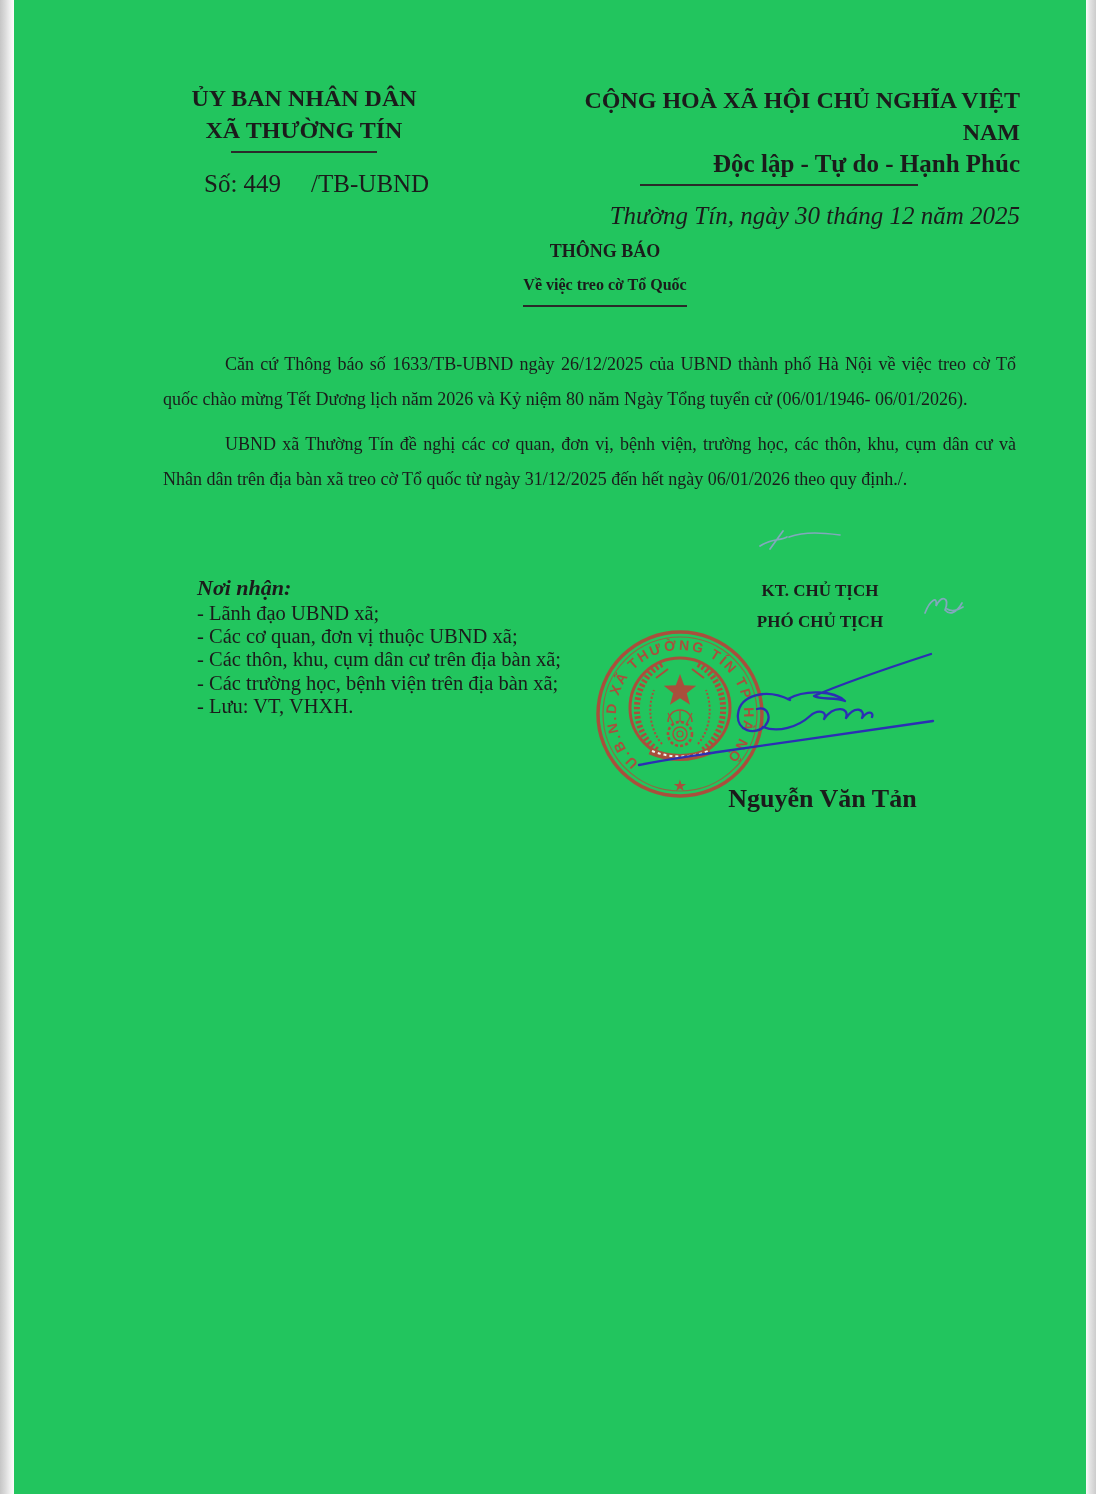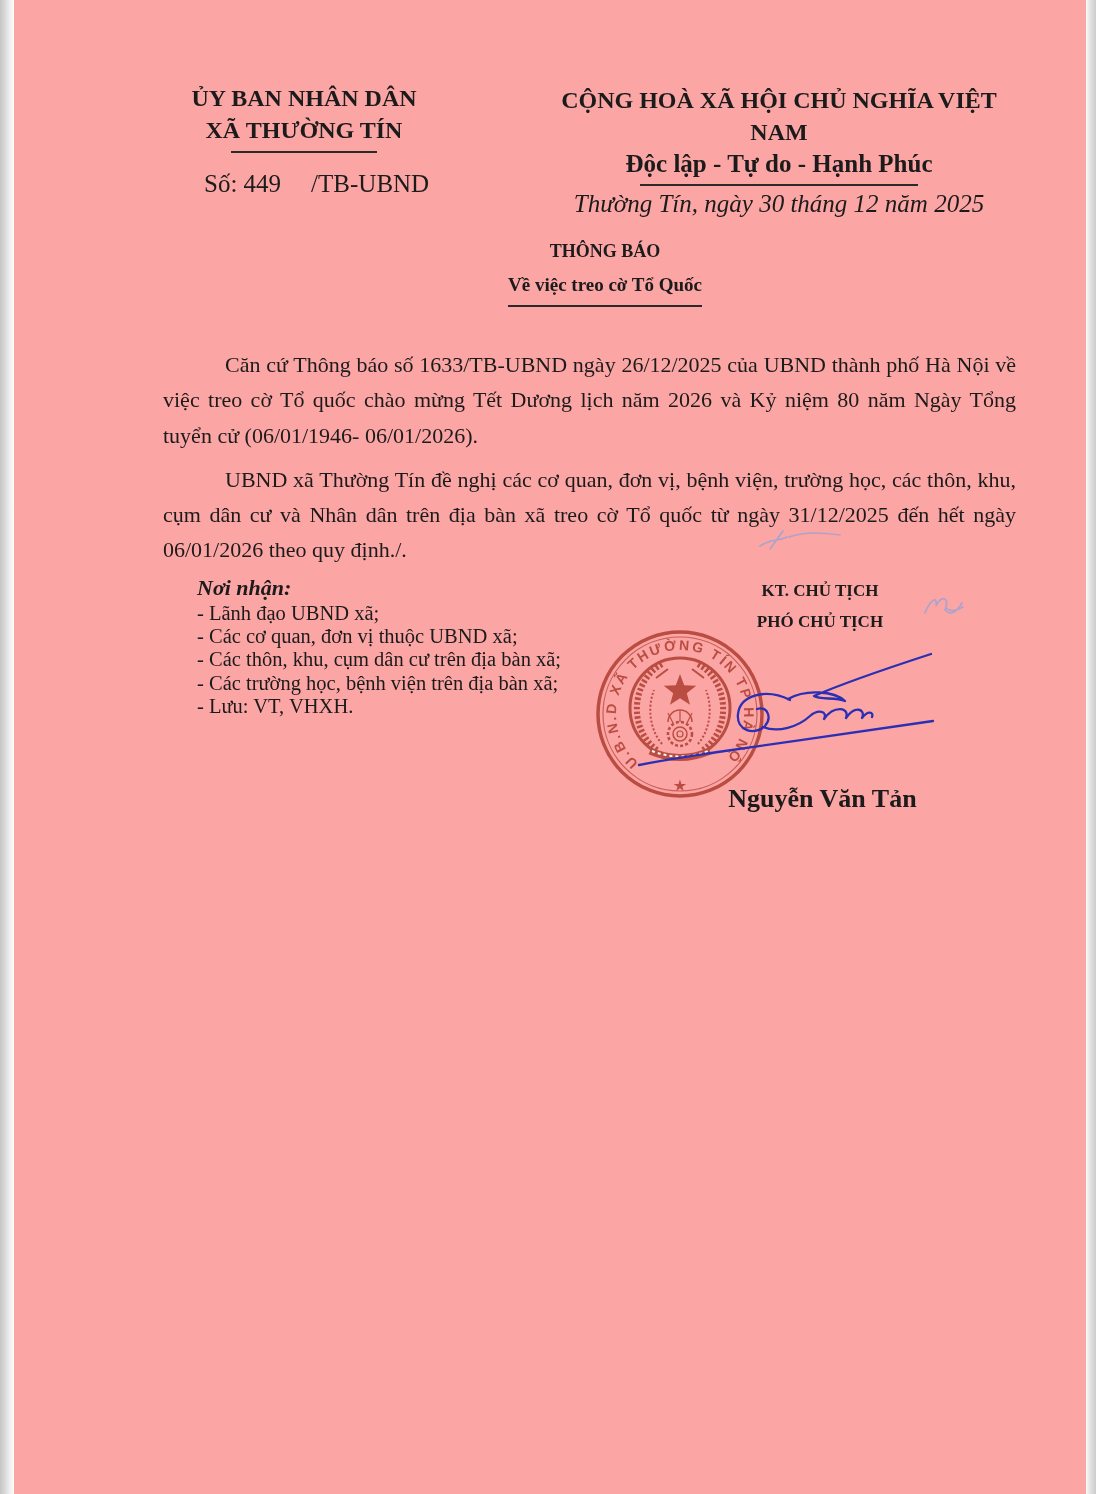--- a/index.html
+++ b/index.html
@@ -3,21 +3,21 @@
 <meta charset="utf-8">
 <style>
   * { margin: 0; padding: 0; box-sizing: border-box; }
   html, body { background: #ffffff; }
   body { font-family: "Liberation Serif", "DejaVu Serif", serif; }
 
   .page {
     position: relative;
     width: 1096px;
     height: 1494px;
-    background: #fca5a5;
+    background: #22c55e;
     overflow: hidden;
     color: #1b1b1b;
   }
 
   .edge-left {
     position: absolute; left: 0; top: 0; bottom: 0; width: 14px;
     background: linear-gradient(90deg, #c6c6c6 0%, #d9d9d9 35%, #efefef 70%, #fdfdfc 100%);
   }
   .edge-right {
     position: absolute; right: 0; top: 0; bottom: 0; width: 10px;
@@ -30,45 +30,45 @@
   }
   .issuer-underline {
     width: 146px; margin: 5px auto 0; border-top: 2px solid #2a2a2a; height: 0;
   }
   .doc-number {
     position: absolute; left: 204px; top: 170px; font-size: 25px; white-space: nowrap;
   }
   .doc-number .gap { display: inline-block; width: 30px; }
 
   .republic-block {
-    position: absolute; left: 538px; top: 84px; width: 482px; text-align: center;
+    position: absolute; left: 538px; top: 84px; width: 482px; text-align: right;
   }
   .republic-line1 { font-weight: bold; font-size: 24px; line-height: 32px; }
   .republic-line2 { font-weight: bold; font-size: 25px; line-height: 32px; }
   .republic-underline {
     width: 278px; margin: 4px auto 0; border-top: 2px solid #2a2a2a; height: 0;
   }
   .dateline {
-    margin-top: 4px; font-style: italic; font-size: 25px; white-space: nowrap;
+    margin-top: 16px; font-style: italic; font-size: 25px; white-space: nowrap;
   }
 
   .title-block {
     position: absolute; left: 385px; top: 235px; width: 440px; text-align: center;
   }
   .doc-title { font-weight: bold; font-size: 18px; line-height: 33px; }
-  .doc-subject { font-weight: bold; font-size: 19px; line-height: 33px; }
+  .doc-subject { font-weight: bold; font-size: 16px; line-height: 33px; }
   .doc-subject span {
     display: inline-block; border-bottom: 2px solid #2a2a2a; padding-bottom: 4px;
   }
 
   .body-block {
     position: absolute; left: 163px; top: 347px; width: 853px;
   }
   .body-block p {
-    font-size: 22px; line-height: 35.3px; text-align: justify;
+    font-size: 18px; line-height: 35.3px; text-align: justify;
     text-indent: 62px; margin: 0 0 9px 0;
   }
 
   .recipients-block {
     position: absolute; left: 197px; top: 576px; width: 430px;
   }
   .recipients-heading {
     font-weight: bold; font-style: italic; font-size: 22px; line-height: 24px;
     margin-bottom: 2px;
   }

